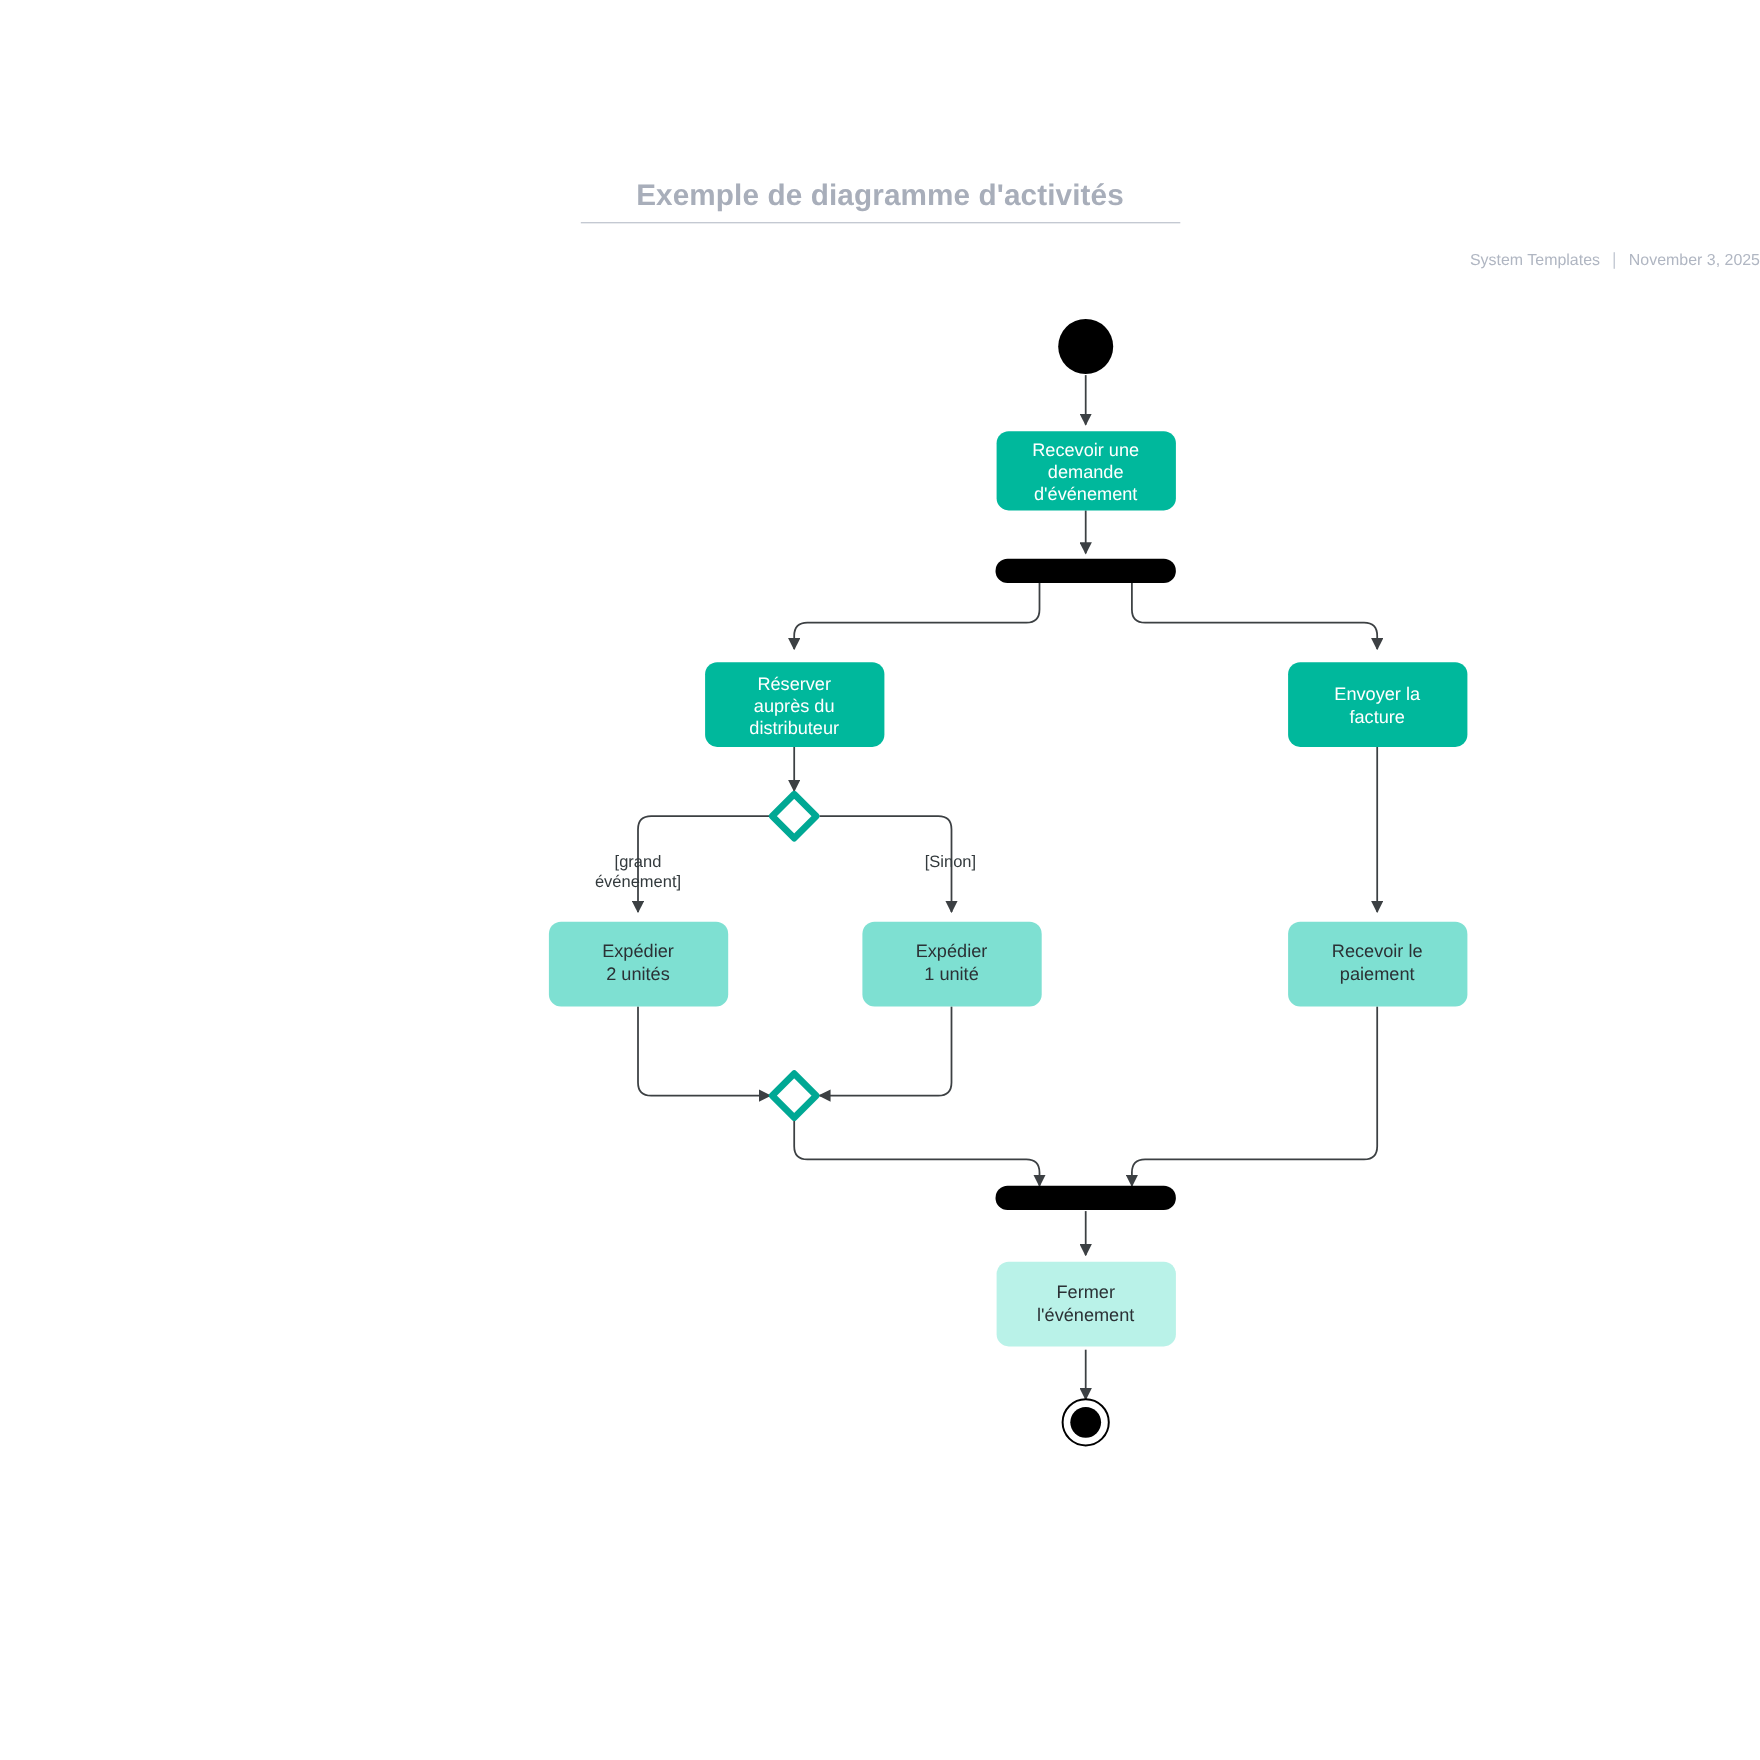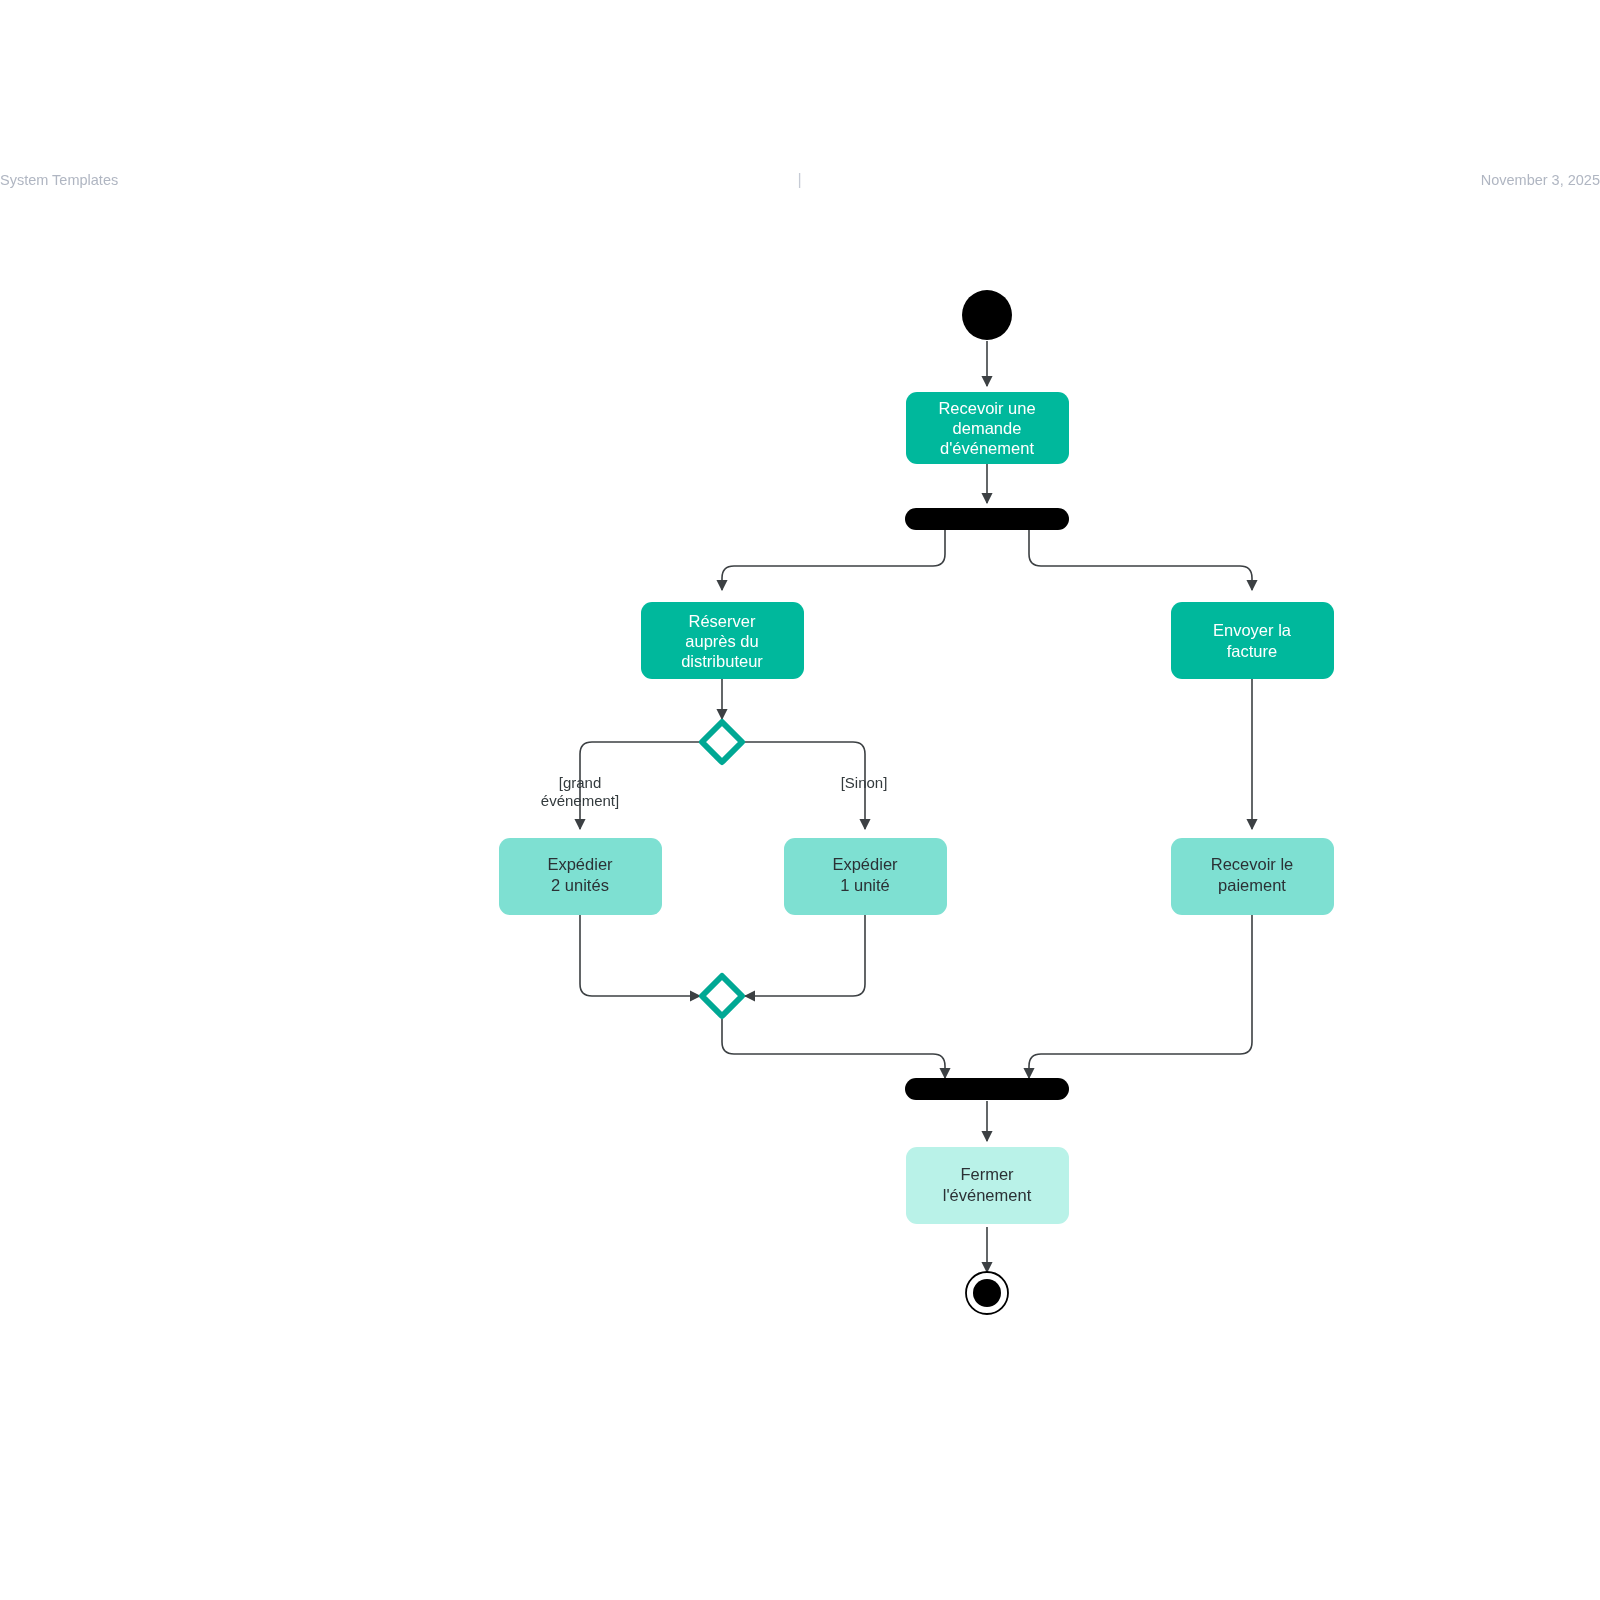--- a/index.html
+++ b/index.html
@@ -32,26 +32,26 @@
   }
   #page-title {
     font-size: 27px;
     font-weight: bold;
     color: #a8aeba;
     letter-spacing: 0.1px;
     line-height: 34px;
     white-space: nowrap;
   }
   #subtitle {
-    margin-top: 11px;
+    margin-top: 25px;
     font-size: 14.5px;
     color: #b0b6c2;
     line-height: 18px;
     display: flex;
-    justify-content: space-between;
+    justify-content: flex-end;
     align-items: center;
     gap: 11px;
   }
   #subtitle .sep {
     color: #c6cbd5;
     font-size: 16px;
     line-height: 16px;
   }
 
   
@@ -83,20 +83,23 @@
   .flow {
     fill: none;
     stroke: #3c4043;
     stroke-width: 1.6px;
   }
 </style>
 </head>
 <body>
 
 <div id="header">
+  <div id="title-wrap">
+    <div id="page-title">Exemple de diagramme d'activités</div>
+  </div>
   <div id="subtitle">
     <span>System Templates</span>
     <span class="sep">|</span>
     <span>November 3, 2025</span>
   </div>
 </div>
 
 <div id="diagram">
 <svg width="1600" height="1600" viewBox="0 0 1600 1600" xmlns="http://www.w3.org/2000/svg">
   <defs>

